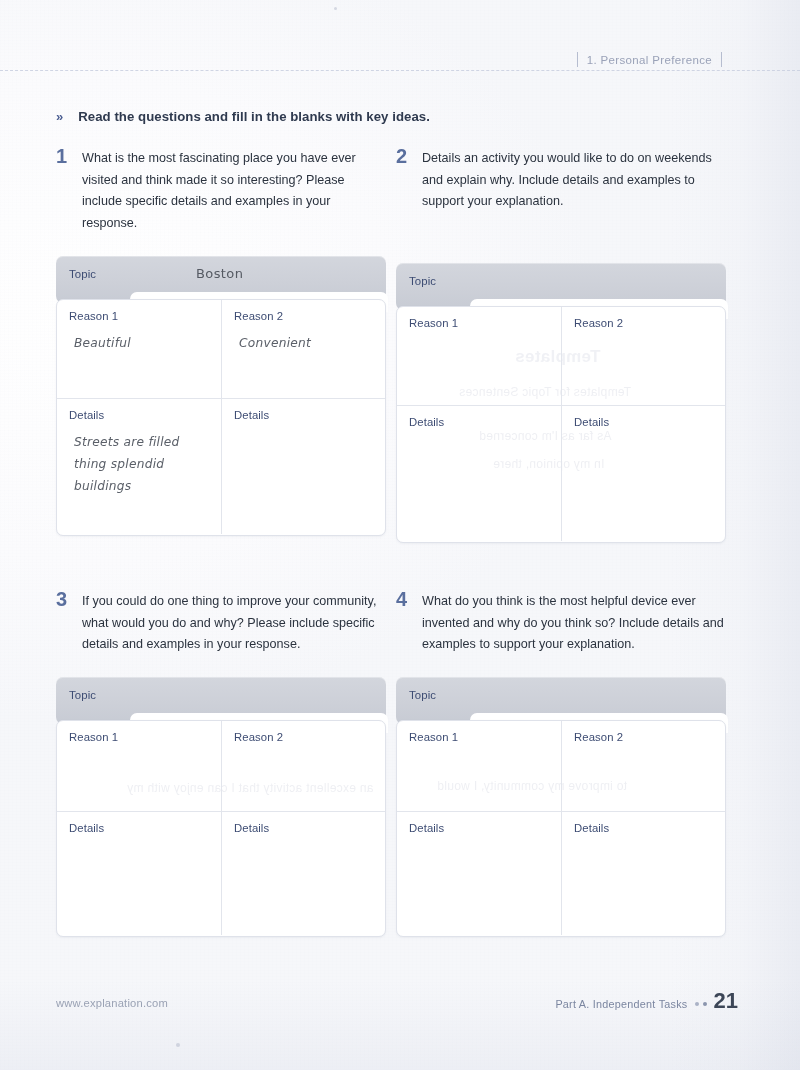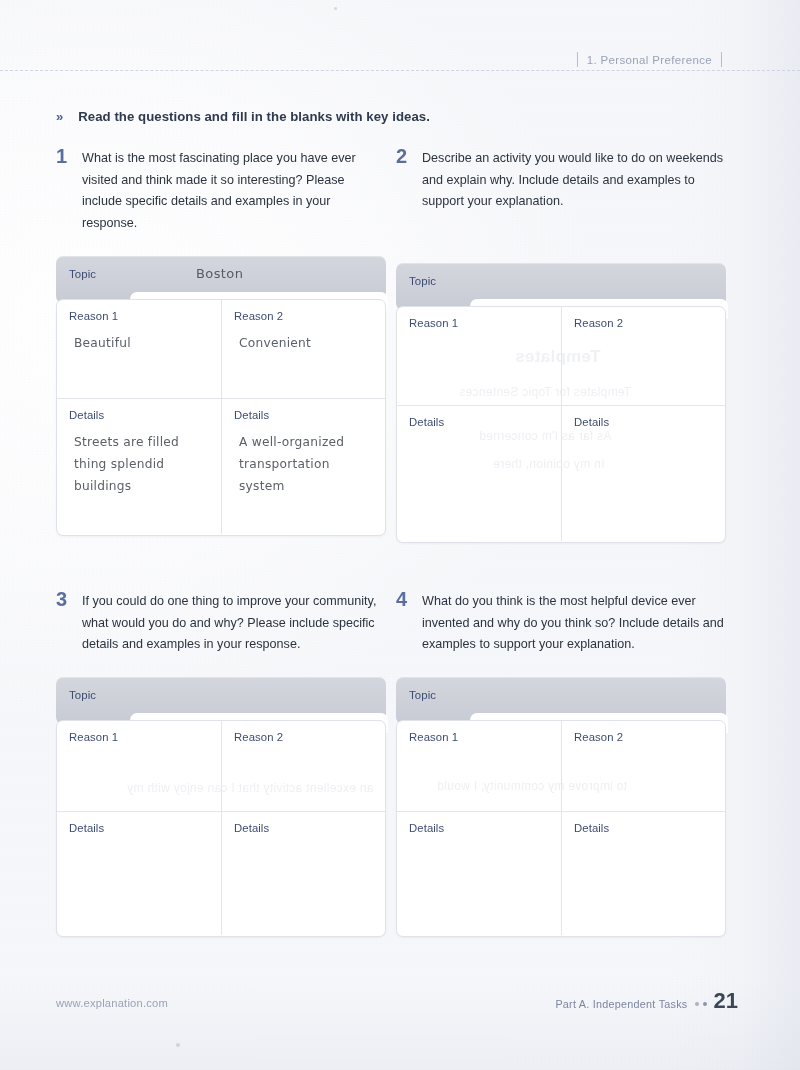--- a/index.html
+++ b/index.html
@@ -180,20 +180,21 @@
     letter-spacing: .1px;
     margin-bottom: 10px;
   }
   .hand {
     font-family: "DejaVu Sans", sans-serif;
     font-size: 12.2px;
     color: #5b6069;
     line-height: 1.82;
     letter-spacing: .25px;
     padding-left: 5px;
+    font-style: italic;
   }
 
   
   .bleed {
     position: absolute;
     color: rgba(120,132,166,.13);
     font-size: 12px;
     letter-spacing: .3px;
     transform: scaleX(-1);
     white-space: nowrap;
@@ -290,31 +291,30 @@
             <div class="hand">Convenient</div>
           </div>
         </div>
         <div class="grid-row">
           <div class="cell" style="height:136px;">
             <div class="cell-label">Details</div>
             <div class="hand">Streets are filled thing splendid buildings</div>
           </div>
           <div class="cell" style="height:136px;">
             <div class="cell-label">Details</div>
-            <div class="hand">A well-organized transportation system</div>
           </div>
         </div>
       </div>
     </div>
   </div>
 
   <div class="qwrap" style="left:396px; top:148px; width:330px;">
     <div class="qhead">
       <span class="qnum">2</span>
-      <span class="qtext">Describe an activity you would like to do on weekends and explain why. Include details and examples to support your explanation.</span>
+      <span class="qtext">Details an activity you would like to do on weekends and explain why. Include details and examples to support your explanation.</span>
     </div>
 
     <div class="organizer" style="margin-top:50px;">
       <div class="topic-bar">
         <span class="topic-label">Topic</span>
         <div class="topic-strip"></div>
         <span class="topic-value"></span>
       </div>
       <div class="grid" style="height:235px;">
         <div class="bleed big" style="left:118px; top:40px;">Templates</div>

